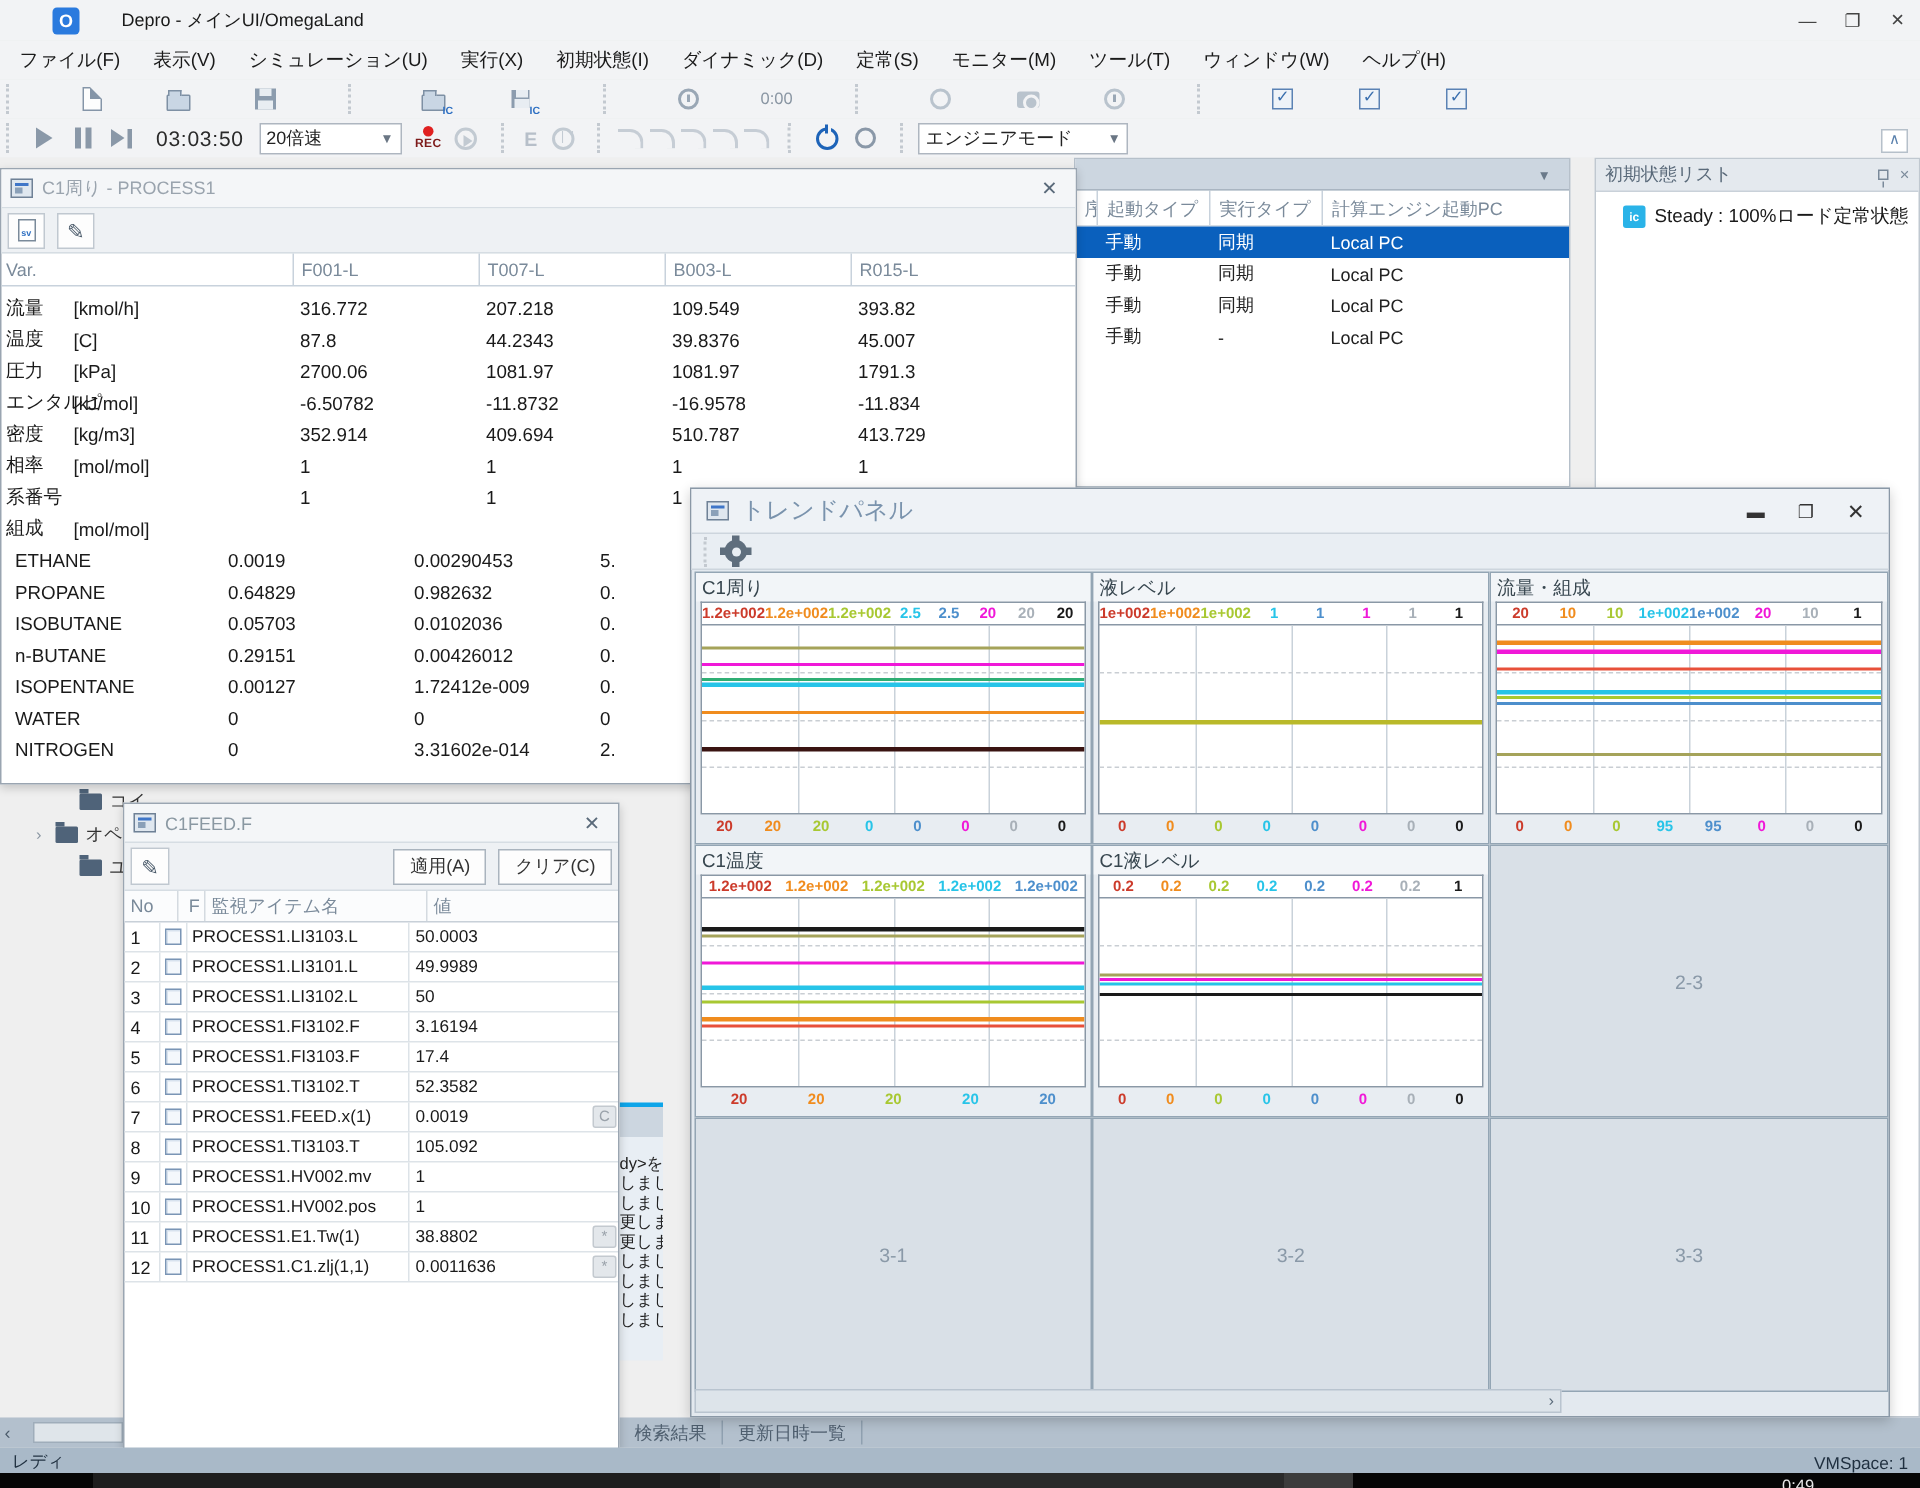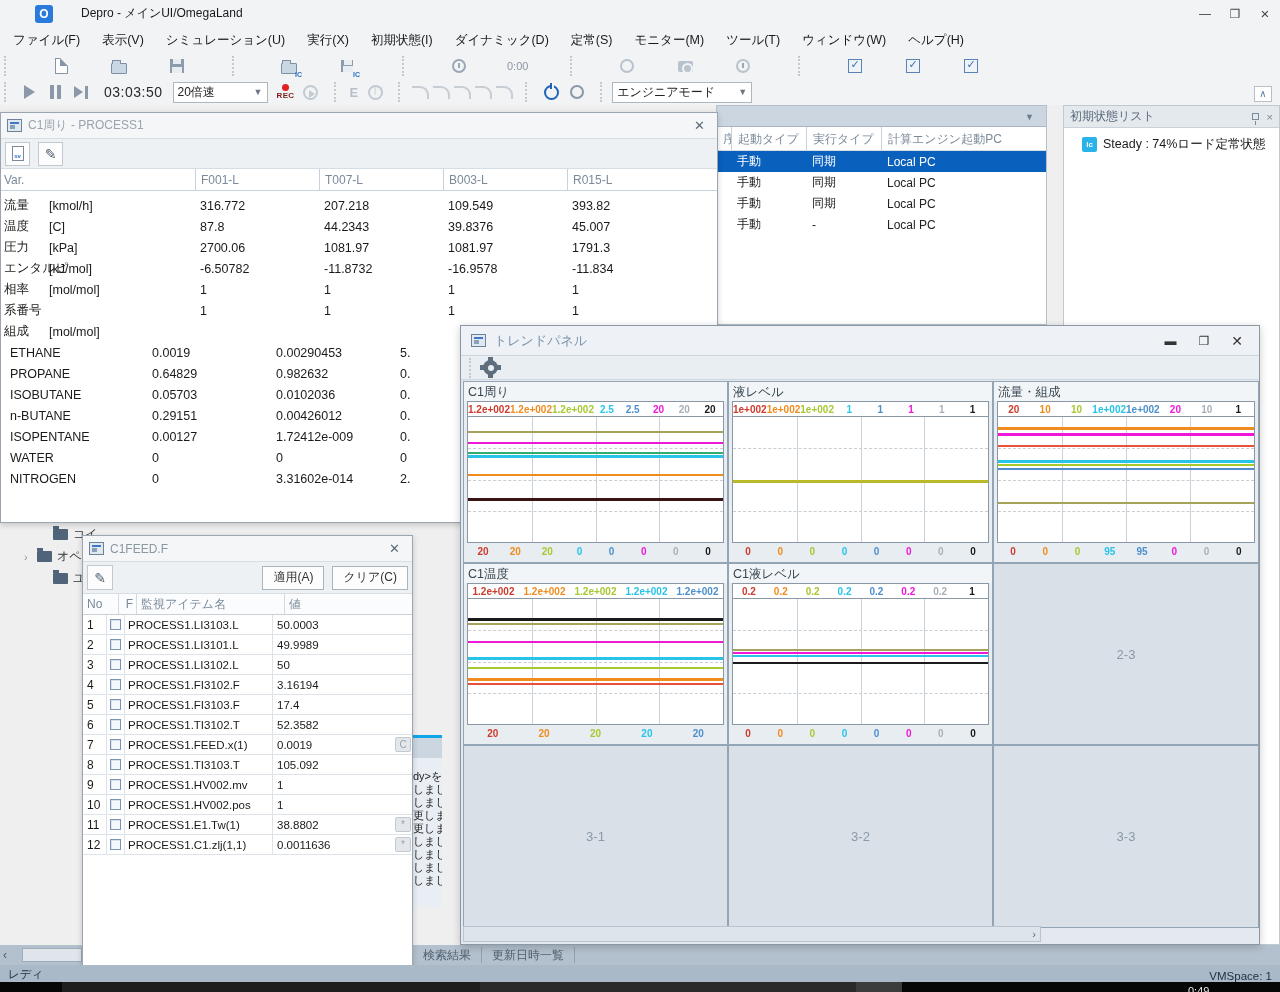--- a/index.html
+++ b/index.html
@@ -100,21 +100,21 @@
   .proc-hdr .cv { width:124px; border-left:1px solid #c8d2dc; padding-left:5px; height:100%; display:flex; align-items:center; }
   .proc-row { display:flex; height:21px; align-items:center; color:#1a1a1a; font-size:12.5px; }
   .proc-row .lab { width:48px; padding-left:3px; white-space:nowrap; overflow:visible; }
   .proc-row .lab.ind { padding-left:9px; width:146px; }
   .proc-row .unit { width:146px; white-space:nowrap; }
   .proc-row .val { width:124px; padding-left:5px; white-space:nowrap; }
 
   
   #trend-win { left:460px; top:325px; width:800px; height:620px; z-index:3; background:#e3e9ef; border:1px solid #8a98a6; box-shadow:0 2px 8px rgba(0,0,0,0.2); }
   #trend-win .ttb { height:30px; background:#eef2f6; border-bottom:1px solid #cdd5dd; display:flex; align-items:center; padding:0 10px; }
-  #trend-win .ttb .wt { color:#7a93ad; margin-left:8px; font-size:13px; }
+  #trend-win .ttb .wt { color:#7a93ad; margin-left:8px; font-size:16px; }
   #trend-win .ttb .ctr { margin-left:auto; display:flex; gap:22px; color:#333; font-size:12px; align-items:center; padding-right:6px; }
   #trend-win .ttool { height:24px; background:#e9eef3; border-bottom:1px solid #cdd5dd; display:flex; align-items:center; padding-left:8px; gap:6px; }
   .gear { width:15px; height:15px; background:#5f6e7d; border-radius:50%; position:relative; box-shadow:0 -5px 0 -5px #5f6e7d; }
   .gear:before { content:""; position:absolute; left:-3px; top:5px; width:21px; height:5px; background:#5f6e7d; }
   .gear:after { content:""; position:absolute; left:5px; top:-3px; width:5px; height:21px; background:#5f6e7d; }
   .gear i { position:absolute; left:4.5px; top:4.5px; width:6px; height:6px; background:#e9eef3; border-radius:50%; z-index:2; }
   #trend-grid { position:absolute; left:2px; top:55px; width:796px; height:547px; display:grid; grid-template-columns:265px 265px 266px; grid-template-rows:182px 182px 183px; }
   .tcell { border:1px solid #93a5b4; background:#e8edf2; position:relative; overflow:hidden; }
   .tcell.empty { background:#d9e0e7; display:flex; align-items:center; justify-content:center; color:#8a99a8; font-size:13px; }
   .tc-title { height:19px; background:#f2f5f8; color:#37464f; font-size:12.5px; padding:2px 4px 0 4px; }
@@ -339,21 +339,21 @@
 <div id="ic-panel" class="abs">
   <div class="hdr">
     <span>初期状態リスト</span>
     <span class="tools">
       <span class="pinico"></span>
       <span>×</span>
     </span>
   </div>
   <div class="item">
     <span class="icico">ic</span>
-    <span>Steady : 74%ロード定常状態</span>
+    <span>Steady : 100%ロード定常状態</span>
   </div>
 </div>
 
 <div class="tree-item" style="left:40px; top:526px;">
   <span class="chev"></span>
     <span class="tfolder"></span>
     <span>コイ</span>
 </div>
 <div class="tree-item" style="left:24px; top:548px;">
   <span class="chev">›</span>
@@ -412,20 +412,28 @@
         <span class="val">1081.97</span>
         <span class="val">1791.3</span>
       </div>
       <div class="proc-row">
         <span class="lab">エンタルピ</span>
         <span class="unit">[kJ/mol]</span>
         <span class="val">-6.50782</span>
         <span class="val">-11.8732</span>
         <span class="val">-16.9578</span>
         <span class="val">-11.834</span>
+      </div>
+      <div class="proc-row">
+        <span class="lab">密度</span>
+        <span class="unit">[kg/m3]</span>
+        <span class="val">352.914</span>
+        <span class="val">409.694</span>
+        <span class="val">510.787</span>
+        <span class="val">413.729</span>
       </div>
       <div class="proc-row">
         <span class="lab">相率</span>
         <span class="unit">[mol/mol]</span>
         <span class="val">1</span>
         <span class="val">1</span>
         <span class="val">1</span>
         <span class="val">1</span>
       </div>
       <div class="proc-row">

